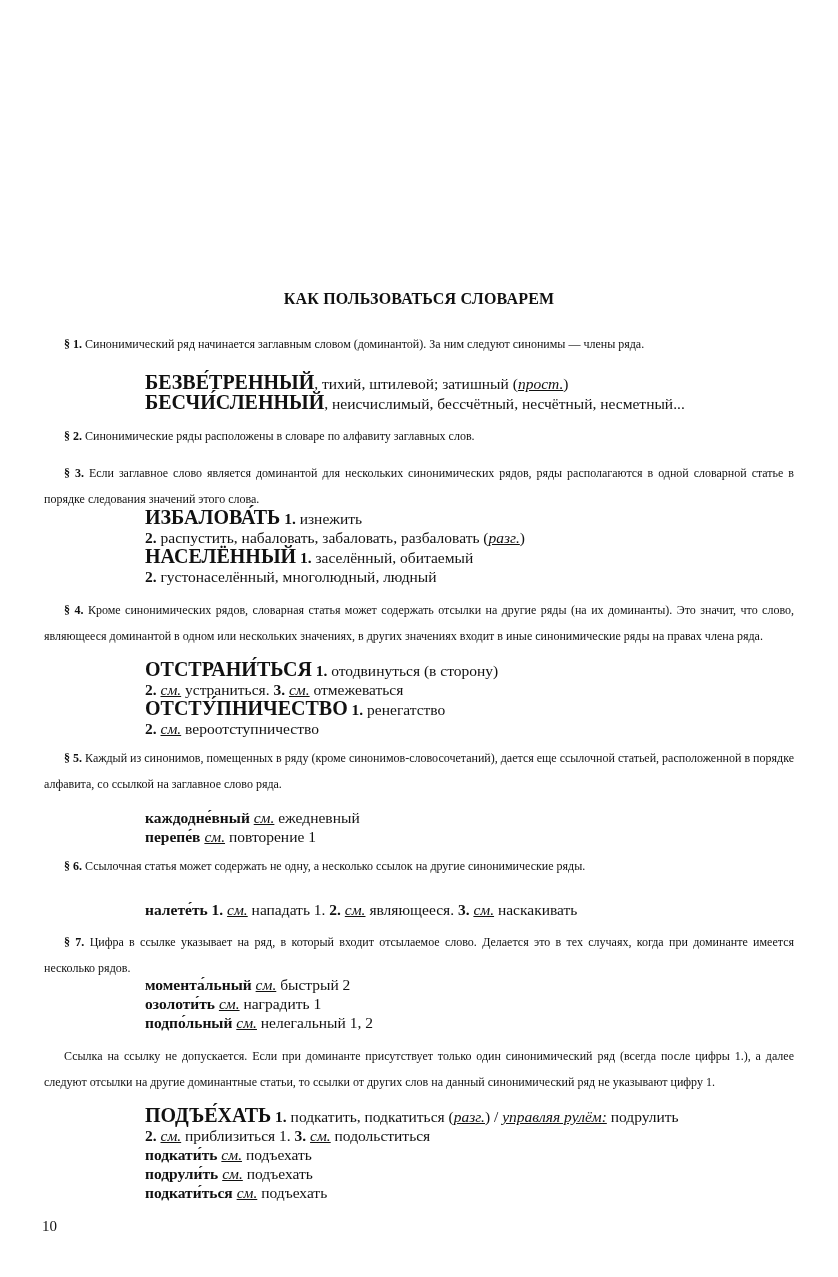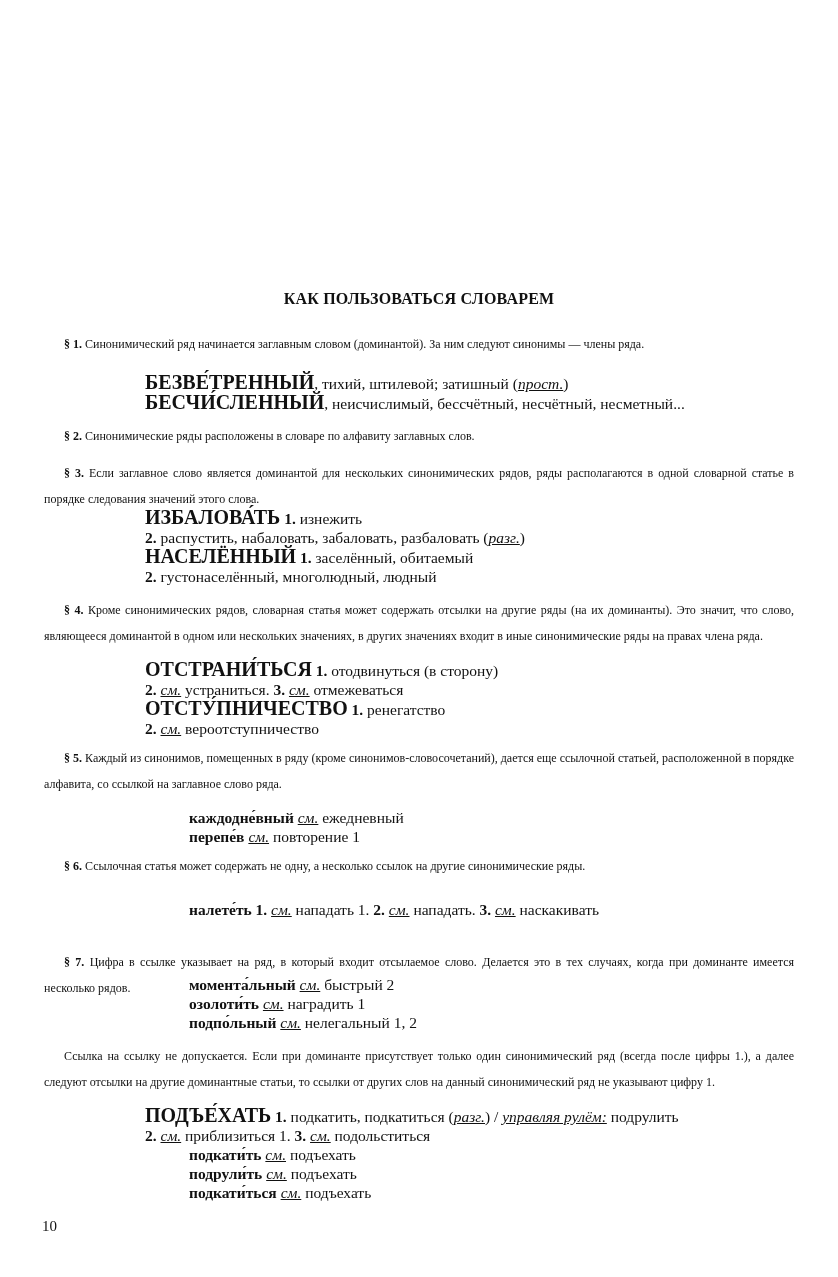--- a/index.html
+++ b/index.html
@@ -7,21 +7,21 @@
          font-family: "Liberation Serif", "DejaVu Serif", serif; color: #111; }
   .page { position: absolute; left: 0; top: 0; width: 756px; height: 1277px; }
   .title { position: absolute; top: 290px; left: 0; width: 838px; text-align: center;
            font-weight: bold; font-size: 16px; letter-spacing: 0.2px; }
   .para { position: absolute; left: 44px; width: 750px; font-size: 12px; line-height: 26px;
           text-align: justify; text-indent: 20px; }
   .para .sec { font-weight: bold; }
   .ex { position: absolute; left: 145px; font-size: 15.5px; line-height: 19px; white-space: nowrap; }
   .ex .line { display: block; }
   .hw { font-weight: bold; font-size: 20px; }
-  .hws { font-weight: bold; margin-left: 44px; }
+  .hws { font-weight: bold; }
   .num { font-weight: bold; }
   .it { font-style: italic; text-decoration: underline; }
   .pagenum { position: absolute; left: 42px; top: 1218px; font-size: 15px; }
 </style>
 </head>
 <body>
 
 <div class="page">
 
   <div class="title">КАК ПОЛЬЗОВАТЬСЯ СЛОВАРЕМ</div>
@@ -69,24 +69,24 @@
   <div class="ex" style="top:808px">
     <span class="line"><span class="hws">каждодне́вный</span> <span class="it">см.</span><span> ежедневный</span></span>
     <span class="line"><span class="hws">перепе́в</span> <span class="it">см.</span><span> повторение 1</span></span>
   </div>
 
   <div class="para" style="top:853px">
     <span class="sec">§ 6.</span>
     <span>Ссылочная статья может содержать не одну, а несколько ссылок на другие синонимические ряды.</span>
   </div>
   <div class="ex" style="top:900px">
-    <span class="line"><span class="hws">налете́ть</span> <span class="num">1.</span> <span class="it">см.</span><span> нападать 1. </span><span class="num">2.</span> <span class="it">см.</span><span> нападать. </span><span class="num">3.</span> <span class="it">см.</span><span> наскакивать</span></span>
+    <span class="line"><span class="hws">налете́ть</span> <span class="num">1.</span> <span class="it">см.</span><span> нападать 1. </span><span class="num">2.</span> <span class="it">см.</span><span> являющееся. </span><span class="num">3.</span> <span class="it">см.</span><span> наскакивать</span></span>
   </div>
 
-  <div class="para" style="top:949px">
+  <div class="para" style="top:929px">
     <span class="sec">§ 7.</span>
     <span>Цифра в ссылке указывает на ряд, в который входит отсылаемое слово. Делается это в тех случаях, когда при доминанте имеется несколько рядов.</span>
   </div>
   <div class="ex" style="top:975px">
     <span class="line"><span class="hws">момента́льный</span> <span class="it">см.</span><span> быстрый 2</span></span>
     <span class="line"><span class="hws">озолоти́ть</span> <span class="it">см.</span><span> наградить 1</span></span>
     <span class="line"><span class="hws">подпо́льный</span> <span class="it">см.</span><span> нелегальный 1, 2</span></span>
   </div>
 
   <div class="para" style="top:1043px">

